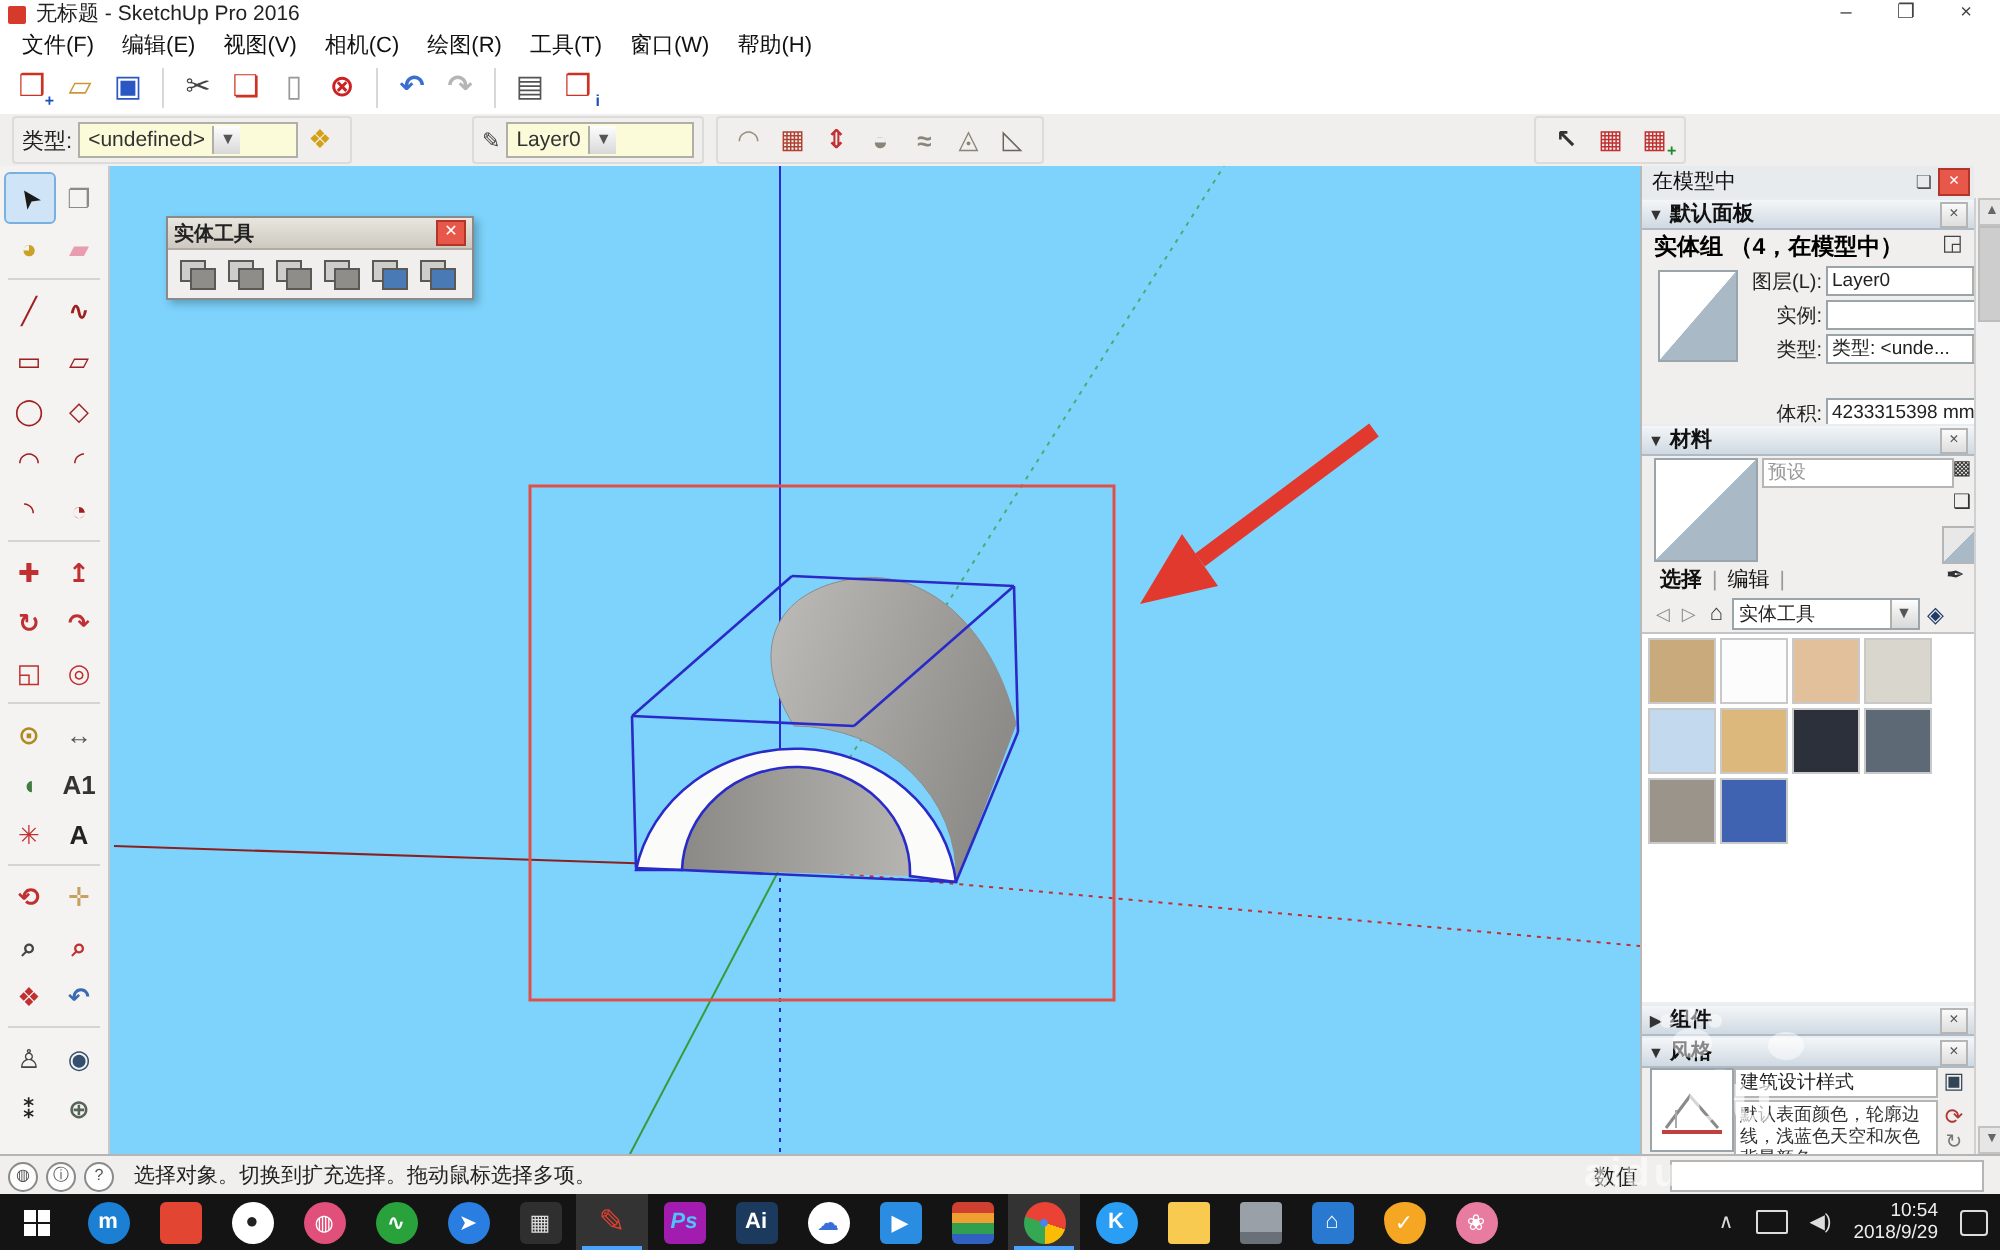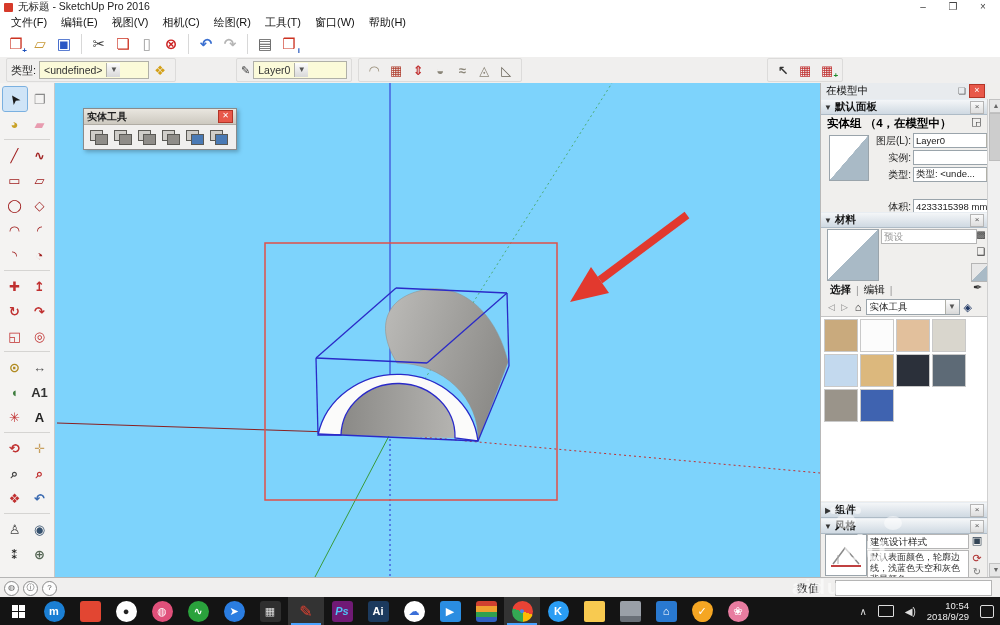--- a/index.html
+++ b/index.html
@@ -601,20 +601,21 @@
     </div>
   </div>
 
   <div id="statusbar">
     <span style="display:inline-flex">
 
     <span class="sb-ico">◍</span>
         <span class="sb-ico">ⓘ</span>
         <span class="sb-ico">?</span>
       </span>
+    <span id="sb-msg">选择对象。切换到扩充选择。拖动鼠标选择多项。</span>
     <span id="sb-measure">
       <span class="lb">数值</span>
       <span class="bx"></span>
     </span>
   </div>
 
   <div id="taskbar">
     <div id="startbtn">
       <span class="winlogo">
           <i></i>
@@ -643,21 +644,21 @@
         <div class="app circle">
           <span class="ic" style="background: rgb(42, 125, 225); color: rgb(255, 255, 255);">➤</span>
         </div>
         <div class="app square">
           <span class="ic" style="background: rgb(47, 47, 47); color: rgb(221, 221, 221);">▦</span>
         </div>
         <div class="app square su active">
           <span class="ic" style="color: rgb(224, 64, 48);">✎</span>
         </div>
         <div class="app square">
-          <span class="ic" style="background: #701a75; color: rgb(79, 195, 247); font-style: italic;">Ps</span>
+          <span class="ic" style="background: #a21caf; color: rgb(79, 195, 247); font-style: italic;">Ps</span>
         </div>
         <div class="app square">
           <span class="ic" style="background: rgb(28, 58, 94); color: rgb(255, 255, 255);">Ai</span>
         </div>
         <div class="app circle">
           <span class="ic" style="background: rgb(255, 255, 255); color: rgb(58, 111, 216);">☁</span>
         </div>
         <div class="app square">
           <span class="ic" style="background: rgb(42, 141, 225); color: rgb(255, 255, 255);">▶</span>
         </div>

